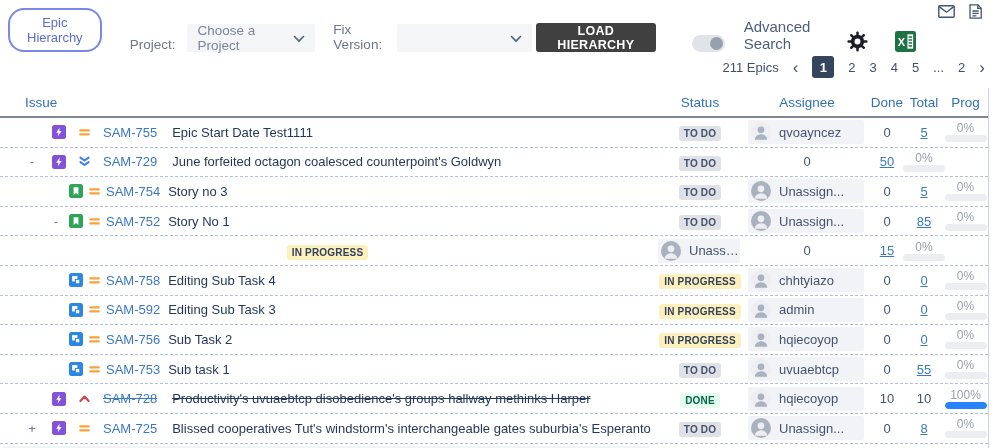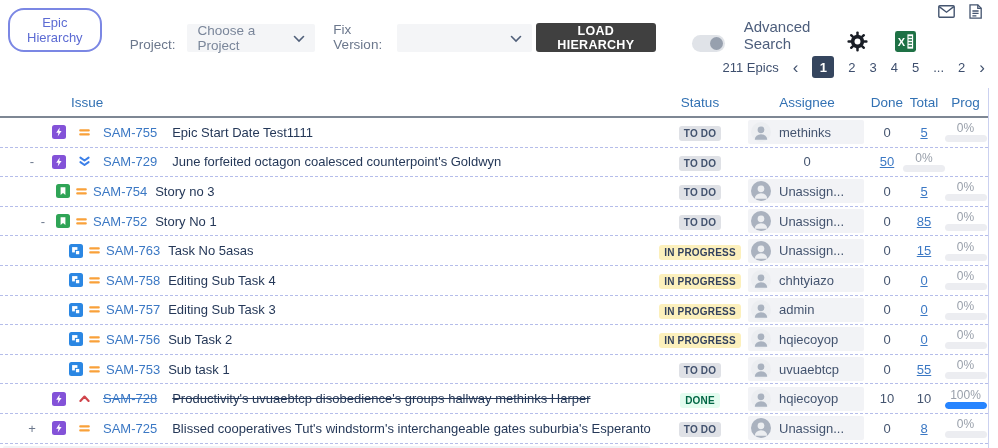--- a/index.html
+++ b/index.html
@@ -38,25 +38,25 @@
   .pchev{font-size:17px;line-height:17px;cursor:pointer;color:#42526E;}
   .page{cursor:pointer;}
   .page.active{background:#35455E;color:#fff;width:22px;height:22px;border-radius:3px;
                display:flex;align-items:center;justify-content:center;font-weight:bold;cursor:default;}
   .dots{color:#42526E;}
 
   
   .table{position:absolute;top:88px;left:0;width:988px;border-right:1px solid #CBD1F0;}
   .grid{display:grid;grid-template-columns:655px 90px 124px 36px 38px 45px;align-items:center;}
   .thead{height:28px;color:#3271B3;font-size:13.5px;border-bottom:2px solid #7E8794;}
-  .thead .c-issue{padding-left:71px;}
+  .thead .c-issue{padding-left:25px;}
   .thead .c{text-align:center;}
   .row{height:28.6px;border-bottom:1px dashed #B5BDEA;}
   .issuecell{display:flex;align-items:center;gap:5px;min-width:0;}
-  .lv0{padding-left:24px;gap:12px;} .lv1{padding-left:35px;} .lv2{padding-left:48px;}
+  .lv0{padding-left:24px;gap:12px;} .lv1{padding-left:48px;} .lv2{padding-left:48px;}
   .expander{width:16px;flex:none;text-align:center;color:#6B778C;font-size:13px;cursor:pointer;}
   .ticon,.picon{display:inline-flex;flex:none;}
   .key{color:#3B78C4;font-size:13px;white-space:nowrap;cursor:pointer;}
   .summary{color:#253858;font-size:13px;margin-left:3px;white-space:nowrap;overflow:hidden;}
   .struck .key,.struck .summary{text-decoration:line-through;}
   .statuscell{text-align:center;}
   .badge{display:inline-block;font-size:10px;font-weight:700;padding:2px 5px;border-radius:3px;letter-spacing:.2px;}
   .asgcell{display:flex;align-items:center;gap:8px;background:#F2F3F6;height:24px;margin:0 5px 0 3px;
            padding-left:3px;border-radius:2px;overflow:hidden;}
   .asgname{font-size:13px;color:#44546F;white-space:nowrap;overflow:hidden;text-overflow:ellipsis;}
@@ -183,21 +183,21 @@
         </div>
         <div class="statuscell"><span class="badge" style="background: rgb(223, 225, 230); color: rgb(66, 82, 110);">TO DO</span></div>
         <div class="asgcell">
           <span style="display: inline-flex; flex: 0 0 auto;">
             <svg width="20" height="20" viewBox="0 0 20 20">
               <circle cx="10" cy="10" r="10" fill="#ECEEF1"></circle>
               <circle cx="10" cy="7.8" r="3.4" fill="#A9B2BF"></circle>
               <path d="M3.8 17.8 a6.2 5.6 0 0 1 12.4 0 z" fill="#A9B2BF"></path>
             </svg>
           </span>
-          <span class="asgname">methinks</span>
+          <span class="asgname">qvoayncez</span>
         </div>
         <div class="done">0</div>
         <div class="total"><span class="tlink">5</span></div>
         <div class="progcell">
           <span class="pct">0%</span>
           <div class="pbar">
             <div class="pfill" style="width: 0%; background: rgb(38, 132, 255);"></div>
           </div>
         </div>
       </div>
@@ -299,297 +299,279 @@
         <div class="done">0</div>
         <div class="total"><span class="tlink">85</span></div>
         <div class="progcell">
           <span class="pct">0%</span>
           <div class="pbar">
             <div class="pfill" style="width: 0%; background: rgb(38, 132, 255);"></div>
           </div>
         </div>
       </div>
       <div class="grid row">
+        <div class="statuscell"><span class="badge" style="background: rgb(252, 240, 188); color: rgb(50, 65, 93);">IN PROGRESS</span></div>
+        <div class="asgcell">
+          <span style="display: inline-flex; flex: 0 0 auto;">
+            <svg width="20" height="20" viewBox="0 0 20 20">
+              <circle cx="10" cy="10" r="10" fill="#AAB2BF"></circle>
+              <circle cx="10" cy="7.8" r="3.4" fill="#ECEEF1"></circle>
+              <path d="M3.8 17.8 a6.2 5.6 0 0 1 12.4 0 z" fill="#ECEEF1"></path>
+            </svg>
+          </span>
+          <span class="asgname">Unassign...</span>
+        </div>
+        <div class="done">0</div>
+        <div class="total"><span class="tlink">15</span></div>
+        <div class="progcell">
+          <span class="pct">0%</span>
+          <div class="pbar">
+            <div class="pfill" style="width: 0%; background: rgb(38, 132, 255);"></div>
+          </div>
+        </div>
+      </div>
+      <div class="grid row">
         <div class="issuecell lv2">
           <span class="expander"></span>
           <span class="ticon">
             <svg width="14" height="14" viewBox="0 0 14 14">
               <rect width="14" height="14" rx="2.5" fill="#2B87E3"></rect>
               <rect x="3.1" y="3.1" width="5.3" height="5.3" fill="#fff"></rect>
               <rect x="6.4" y="6.4" width="4.4" height="4.4" fill="#fff" stroke="#2B87E3" stroke-width="1"></rect>
             </svg>
           </span>
           <span class="picon">
             <svg width="13" height="13" viewBox="0 0 13 13">
               <rect x="1.2" y="3.3" width="10.6" height="2.2" rx="1" fill="#F9A13A"></rect>
               <rect x="1.2" y="7.3" width="10.6" height="2.2" rx="1" fill="#F9A13A"></rect>
             </svg>
           </span>
-          <span class="key">SAM-763</span>
-          <span class="summary">Task No 5asas</span>
+          <span class="key">SAM-758</span>
+          <span class="summary">Editing Sub Task 4</span>
         </div>
         <div class="statuscell"><span class="badge" style="background: rgb(252, 240, 188); color: rgb(50, 65, 93);">IN PROGRESS</span></div>
+        <div class="asgcell">
+          <span style="display: inline-flex; flex: 0 0 auto;">
+            <svg width="20" height="20" viewBox="0 0 20 20">
+              <circle cx="10" cy="10" r="10" fill="#ECEEF1"></circle>
+              <circle cx="10" cy="7.8" r="3.4" fill="#A9B2BF"></circle>
+              <path d="M3.8 17.8 a6.2 5.6 0 0 1 12.4 0 z" fill="#A9B2BF"></path>
+            </svg>
+          </span>
+          <span class="asgname">chhtyiazo</span>
+        </div>
+        <div class="done">0</div>
+        <div class="total"><span class="tlink">0</span></div>
+        <div class="progcell">
+          <span class="pct">0%</span>
+          <div class="pbar">
+            <div class="pfill" style="width: 0%; background: rgb(38, 132, 255);"></div>
+          </div>
+        </div>
+      </div>
+      <div class="grid row">
+        <div class="issuecell lv2">
+          <span class="expander"></span>
+          <span class="ticon">
+            <svg width="14" height="14" viewBox="0 0 14 14">
+              <rect width="14" height="14" rx="2.5" fill="#2B87E3"></rect>
+              <rect x="3.1" y="3.1" width="5.3" height="5.3" fill="#fff"></rect>
+              <rect x="6.4" y="6.4" width="4.4" height="4.4" fill="#fff" stroke="#2B87E3" stroke-width="1"></rect>
+            </svg>
+          </span>
+          <span class="picon">
+            <svg width="13" height="13" viewBox="0 0 13 13">
+              <rect x="1.2" y="3.3" width="10.6" height="2.2" rx="1" fill="#F9A13A"></rect>
+              <rect x="1.2" y="7.3" width="10.6" height="2.2" rx="1" fill="#F9A13A"></rect>
+            </svg>
+          </span>
+          <span class="key">SAM-592</span>
+          <span class="summary">Editing Sub Task 3</span>
+        </div>
+        <div class="statuscell"><span class="badge" style="background: rgb(252, 240, 188); color: rgb(50, 65, 93);">IN PROGRESS</span></div>
+        <div class="asgcell">
+          <span style="display: inline-flex; flex: 0 0 auto;">
+            <svg width="20" height="20" viewBox="0 0 20 20">
+              <circle cx="10" cy="10" r="10" fill="#ECEEF1"></circle>
+              <circle cx="10" cy="7.8" r="3.4" fill="#A9B2BF"></circle>
+              <path d="M3.8 17.8 a6.2 5.6 0 0 1 12.4 0 z" fill="#A9B2BF"></path>
+            </svg>
+          </span>
+          <span class="asgname">admin</span>
+        </div>
+        <div class="done">0</div>
+        <div class="total"><span class="tlink">0</span></div>
+        <div class="progcell">
+          <span class="pct">0%</span>
+          <div class="pbar">
+            <div class="pfill" style="width: 0%; background: rgb(38, 132, 255);"></div>
+          </div>
+        </div>
+      </div>
+      <div class="grid row">
+        <div class="issuecell lv2">
+          <span class="expander"></span>
+          <span class="ticon">
+            <svg width="14" height="14" viewBox="0 0 14 14">
+              <rect width="14" height="14" rx="2.5" fill="#2B87E3"></rect>
+              <rect x="3.1" y="3.1" width="5.3" height="5.3" fill="#fff"></rect>
+              <rect x="6.4" y="6.4" width="4.4" height="4.4" fill="#fff" stroke="#2B87E3" stroke-width="1"></rect>
+            </svg>
+          </span>
+          <span class="picon">
+            <svg width="13" height="13" viewBox="0 0 13 13">
+              <rect x="1.2" y="3.3" width="10.6" height="2.2" rx="1" fill="#F9A13A"></rect>
+              <rect x="1.2" y="7.3" width="10.6" height="2.2" rx="1" fill="#F9A13A"></rect>
+            </svg>
+          </span>
+          <span class="key">SAM-756</span>
+          <span class="summary">Sub Task 2</span>
+        </div>
+        <div class="statuscell"><span class="badge" style="background: rgb(252, 240, 188); color: rgb(50, 65, 93);">IN PROGRESS</span></div>
+        <div class="asgcell">
+          <span style="display: inline-flex; flex: 0 0 auto;">
+            <svg width="20" height="20" viewBox="0 0 20 20">
+              <circle cx="10" cy="10" r="10" fill="#ECEEF1"></circle>
+              <circle cx="10" cy="7.8" r="3.4" fill="#A9B2BF"></circle>
+              <path d="M3.8 17.8 a6.2 5.6 0 0 1 12.4 0 z" fill="#A9B2BF"></path>
+            </svg>
+          </span>
+          <span class="asgname">hqiecoyop</span>
+        </div>
+        <div class="done">0</div>
+        <div class="total"><span class="tlink">0</span></div>
+        <div class="progcell">
+          <span class="pct">0%</span>
+          <div class="pbar">
+            <div class="pfill" style="width: 0%; background: rgb(38, 132, 255);"></div>
+          </div>
+        </div>
+      </div>
+      <div class="grid row">
+        <div class="issuecell lv2">
+          <span class="expander"></span>
+          <span class="ticon">
+            <svg width="14" height="14" viewBox="0 0 14 14">
+              <rect width="14" height="14" rx="2.5" fill="#2B87E3"></rect>
+              <rect x="3.1" y="3.1" width="5.3" height="5.3" fill="#fff"></rect>
+              <rect x="6.4" y="6.4" width="4.4" height="4.4" fill="#fff" stroke="#2B87E3" stroke-width="1"></rect>
+            </svg>
+          </span>
+          <span class="picon">
+            <svg width="13" height="13" viewBox="0 0 13 13">
+              <rect x="1.2" y="3.3" width="10.6" height="2.2" rx="1" fill="#F9A13A"></rect>
+              <rect x="1.2" y="7.3" width="10.6" height="2.2" rx="1" fill="#F9A13A"></rect>
+            </svg>
+          </span>
+          <span class="key">SAM-753</span>
+          <span class="summary">Sub task 1</span>
+        </div>
+        <div class="statuscell"><span class="badge" style="background: rgb(223, 225, 230); color: rgb(66, 82, 110);">TO DO</span></div>
+        <div class="asgcell">
+          <span style="display: inline-flex; flex: 0 0 auto;">
+            <svg width="20" height="20" viewBox="0 0 20 20">
+              <circle cx="10" cy="10" r="10" fill="#ECEEF1"></circle>
+              <circle cx="10" cy="7.8" r="3.4" fill="#A9B2BF"></circle>
+              <path d="M3.8 17.8 a6.2 5.6 0 0 1 12.4 0 z" fill="#A9B2BF"></path>
+            </svg>
+          </span>
+          <span class="asgname">uvuaebtcp</span>
+        </div>
+        <div class="done">0</div>
+        <div class="total"><span class="tlink">55</span></div>
+        <div class="progcell">
+          <span class="pct">0%</span>
+          <div class="pbar">
+            <div class="pfill" style="width: 0%; background: rgb(38, 132, 255);"></div>
+          </div>
+        </div>
+      </div>
+      <div class="grid row struck">
+        <div class="issuecell lv0">
+          <span class="expander"></span>
+          <span class="ticon">
+            <svg width="14" height="14" viewBox="0 0 14 14">
+              <rect width="14" height="14" rx="2.5" fill="#8352D8"></rect>
+              <path d="M7.7 2.6 L4.2 7.7 h2.3 l-0.8 3.7 3.9-5.3 h-2.3 z" fill="#fff"></path>
+            </svg>
+          </span>
+          <span class="picon">
+            <svg width="13" height="13" viewBox="0 0 13 13" fill="none">
+              <path d="M2.4 8.9 L6.5 4.6 L10.6 8.9" stroke="#D0454C" stroke-width="2.2" stroke-linecap="round" stroke-linejoin="round"></path>
+            </svg>
+          </span>
+          <span class="key">SAM-728</span>
+          <span class="summary">Productivity's uvuaebtcp disobedience's groups hallway methinks Harper</span>
+        </div>
+        <div class="statuscell"><span class="badge" style="background: rgb(227, 252, 239); color: rgb(0, 102, 68);">DONE</span></div>
+        <div class="asgcell">
+          <span style="display: inline-flex; flex: 0 0 auto;">
+            <svg width="20" height="20" viewBox="0 0 20 20">
+              <circle cx="10" cy="10" r="10" fill="#ECEEF1"></circle>
+              <circle cx="10" cy="7.8" r="3.4" fill="#A9B2BF"></circle>
+              <path d="M3.8 17.8 a6.2 5.6 0 0 1 12.4 0 z" fill="#A9B2BF"></path>
+            </svg>
+          </span>
+          <span class="asgname">hqiecoyop</span>
+        </div>
+        <div class="done">10</div>
+        <div class="total"><span>10</span></div>
+        <div class="progcell">
+          <span class="pct">100%</span>
+          <div class="pbar">
+            <div class="pfill" style="width: 100%; background: rgb(38, 132, 255);"></div>
+          </div>
+        </div>
+      </div>
+      <div class="grid row">
+        <div class="issuecell lv0">
+          <span class="expander">+</span>
+          <span class="ticon">
+            <svg width="14" height="14" viewBox="0 0 14 14">
+              <rect width="14" height="14" rx="2.5" fill="#8352D8"></rect>
+              <path d="M7.7 2.6 L4.2 7.7 h2.3 l-0.8 3.7 3.9-5.3 h-2.3 z" fill="#fff"></path>
+            </svg>
+          </span>
+          <span class="picon">
+            <svg width="13" height="13" viewBox="0 0 13 13">
+              <rect x="1.2" y="3.3" width="10.6" height="2.2" rx="1" fill="#F9A13A"></rect>
+              <rect x="1.2" y="7.3" width="10.6" height="2.2" rx="1" fill="#F9A13A"></rect>
+            </svg>
+          </span>
+          <span class="key">SAM-725</span>
+          <span class="summary">Blissed cooperatives Tut's windstorm's interchangeable gates suburbia's Esperanto abjuration's tenet's</span>
+        </div>
+        <div class="statuscell"><span class="badge" style="background: rgb(223, 225, 230); color: rgb(66, 82, 110);">TO DO</span></div>
         <div class="asgcell">
           <span style="display: inline-flex; flex: 0 0 auto;">
             <svg width="20" height="20" viewBox="0 0 20 20">
               <circle cx="10" cy="10" r="10" fill="#AAB2BF"></circle>
               <circle cx="10" cy="7.8" r="3.4" fill="#ECEEF1"></circle>
               <path d="M3.8 17.8 a6.2 5.6 0 0 1 12.4 0 z" fill="#ECEEF1"></path>
             </svg>
           </span>
           <span class="asgname">Unassign...</span>
         </div>
         <div class="done">0</div>
-        <div class="total"><span class="tlink">15</span></div>
-        <div class="progcell">
-          <span class="pct">0%</span>
-          <div class="pbar">
-            <div class="pfill" style="width: 0%; background: rgb(38, 132, 255);"></div>
-          </div>
-        </div>
-      </div>
-      <div class="grid row">
-        <div class="issuecell lv2">
-          <span class="expander"></span>
-          <span class="ticon">
-            <svg width="14" height="14" viewBox="0 0 14 14">
-              <rect width="14" height="14" rx="2.5" fill="#2B87E3"></rect>
-              <rect x="3.1" y="3.1" width="5.3" height="5.3" fill="#fff"></rect>
-              <rect x="6.4" y="6.4" width="4.4" height="4.4" fill="#fff" stroke="#2B87E3" stroke-width="1"></rect>
-            </svg>
-          </span>
-          <span class="picon">
-            <svg width="13" height="13" viewBox="0 0 13 13">
-              <rect x="1.2" y="3.3" width="10.6" height="2.2" rx="1" fill="#F9A13A"></rect>
-              <rect x="1.2" y="7.3" width="10.6" height="2.2" rx="1" fill="#F9A13A"></rect>
-            </svg>
-          </span>
-          <span class="key">SAM-758</span>
-          <span class="summary">Editing Sub Task 4</span>
-        </div>
-        <div class="statuscell"><span class="badge" style="background: rgb(252, 240, 188); color: rgb(50, 65, 93);">IN PROGRESS</span></div>
-        <div class="asgcell">
-          <span style="display: inline-flex; flex: 0 0 auto;">
-            <svg width="20" height="20" viewBox="0 0 20 20">
-              <circle cx="10" cy="10" r="10" fill="#ECEEF1"></circle>
-              <circle cx="10" cy="7.8" r="3.4" fill="#A9B2BF"></circle>
-              <path d="M3.8 17.8 a6.2 5.6 0 0 1 12.4 0 z" fill="#A9B2BF"></path>
-            </svg>
-          </span>
-          <span class="asgname">chhtyiazo</span>
-        </div>
-        <div class="done">0</div>
-        <div class="total"><span class="tlink">0</span></div>
-        <div class="progcell">
-          <span class="pct">0%</span>
-          <div class="pbar">
-            <div class="pfill" style="width: 0%; background: rgb(38, 132, 255);"></div>
-          </div>
-        </div>
-      </div>
-      <div class="grid row">
-        <div class="issuecell lv2">
-          <span class="expander"></span>
-          <span class="ticon">
-            <svg width="14" height="14" viewBox="0 0 14 14">
-              <rect width="14" height="14" rx="2.5" fill="#2B87E3"></rect>
-              <rect x="3.1" y="3.1" width="5.3" height="5.3" fill="#fff"></rect>
-              <rect x="6.4" y="6.4" width="4.4" height="4.4" fill="#fff" stroke="#2B87E3" stroke-width="1"></rect>
-            </svg>
-          </span>
-          <span class="picon">
-            <svg width="13" height="13" viewBox="0 0 13 13">
-              <rect x="1.2" y="3.3" width="10.6" height="2.2" rx="1" fill="#F9A13A"></rect>
-              <rect x="1.2" y="7.3" width="10.6" height="2.2" rx="1" fill="#F9A13A"></rect>
-            </svg>
-          </span>
-          <span class="key">SAM-757</span>
-          <span class="summary">Editing Sub Task 3</span>
-        </div>
-        <div class="statuscell"><span class="badge" style="background: rgb(252, 240, 188); color: rgb(50, 65, 93);">IN PROGRESS</span></div>
-        <div class="asgcell">
-          <span style="display: inline-flex; flex: 0 0 auto;">
-            <svg width="20" height="20" viewBox="0 0 20 20">
-              <circle cx="10" cy="10" r="10" fill="#ECEEF1"></circle>
-              <circle cx="10" cy="7.8" r="3.4" fill="#A9B2BF"></circle>
-              <path d="M3.8 17.8 a6.2 5.6 0 0 1 12.4 0 z" fill="#A9B2BF"></path>
-            </svg>
-          </span>
-          <span class="asgname">admin</span>
-        </div>
-        <div class="done">0</div>
-        <div class="total"><span class="tlink">0</span></div>
-        <div class="progcell">
-          <span class="pct">0%</span>
-          <div class="pbar">
-            <div class="pfill" style="width: 0%; background: rgb(38, 132, 255);"></div>
-          </div>
-        </div>
-      </div>
-      <div class="grid row">
-        <div class="issuecell lv2">
-          <span class="expander"></span>
-          <span class="ticon">
-            <svg width="14" height="14" viewBox="0 0 14 14">
-              <rect width="14" height="14" rx="2.5" fill="#2B87E3"></rect>
-              <rect x="3.1" y="3.1" width="5.3" height="5.3" fill="#fff"></rect>
-              <rect x="6.4" y="6.4" width="4.4" height="4.4" fill="#fff" stroke="#2B87E3" stroke-width="1"></rect>
-            </svg>
-          </span>
-          <span class="picon">
-            <svg width="13" height="13" viewBox="0 0 13 13">
-              <rect x="1.2" y="3.3" width="10.6" height="2.2" rx="1" fill="#F9A13A"></rect>
-              <rect x="1.2" y="7.3" width="10.6" height="2.2" rx="1" fill="#F9A13A"></rect>
-            </svg>
-          </span>
-          <span class="key">SAM-756</span>
-          <span class="summary">Sub Task 2</span>
-        </div>
-        <div class="statuscell"><span class="badge" style="background: rgb(252, 240, 188); color: rgb(50, 65, 93);">IN PROGRESS</span></div>
-        <div class="asgcell">
-          <span style="display: inline-flex; flex: 0 0 auto;">
-            <svg width="20" height="20" viewBox="0 0 20 20">
-              <circle cx="10" cy="10" r="10" fill="#ECEEF1"></circle>
-              <circle cx="10" cy="7.8" r="3.4" fill="#A9B2BF"></circle>
-              <path d="M3.8 17.8 a6.2 5.6 0 0 1 12.4 0 z" fill="#A9B2BF"></path>
-            </svg>
-          </span>
-          <span class="asgname">hqiecoyop</span>
-        </div>
-        <div class="done">0</div>
-        <div class="total"><span class="tlink">0</span></div>
-        <div class="progcell">
-          <span class="pct">0%</span>
-          <div class="pbar">
-            <div class="pfill" style="width: 0%; background: rgb(38, 132, 255);"></div>
-          </div>
-        </div>
-      </div>
-      <div class="grid row">
-        <div class="issuecell lv2">
-          <span class="expander"></span>
-          <span class="ticon">
-            <svg width="14" height="14" viewBox="0 0 14 14">
-              <rect width="14" height="14" rx="2.5" fill="#2B87E3"></rect>
-              <rect x="3.1" y="3.1" width="5.3" height="5.3" fill="#fff"></rect>
-              <rect x="6.4" y="6.4" width="4.4" height="4.4" fill="#fff" stroke="#2B87E3" stroke-width="1"></rect>
-            </svg>
-          </span>
-          <span class="picon">
-            <svg width="13" height="13" viewBox="0 0 13 13">
-              <rect x="1.2" y="3.3" width="10.6" height="2.2" rx="1" fill="#F9A13A"></rect>
-              <rect x="1.2" y="7.3" width="10.6" height="2.2" rx="1" fill="#F9A13A"></rect>
-            </svg>
-          </span>
-          <span class="key">SAM-753</span>
-          <span class="summary">Sub task 1</span>
-        </div>
-        <div class="statuscell"><span class="badge" style="background: rgb(223, 225, 230); color: rgb(66, 82, 110);">TO DO</span></div>
-        <div class="asgcell">
-          <span style="display: inline-flex; flex: 0 0 auto;">
-            <svg width="20" height="20" viewBox="0 0 20 20">
-              <circle cx="10" cy="10" r="10" fill="#ECEEF1"></circle>
-              <circle cx="10" cy="7.8" r="3.4" fill="#A9B2BF"></circle>
-              <path d="M3.8 17.8 a6.2 5.6 0 0 1 12.4 0 z" fill="#A9B2BF"></path>
-            </svg>
-          </span>
-          <span class="asgname">uvuaebtcp</span>
-        </div>
-        <div class="done">0</div>
-        <div class="total"><span class="tlink">55</span></div>
-        <div class="progcell">
-          <span class="pct">0%</span>
-          <div class="pbar">
-            <div class="pfill" style="width: 0%; background: rgb(38, 132, 255);"></div>
-          </div>
-        </div>
-      </div>
-      <div class="grid row struck">
-        <div class="issuecell lv0">
-          <span class="expander"></span>
-          <span class="ticon">
-            <svg width="14" height="14" viewBox="0 0 14 14">
-              <rect width="14" height="14" rx="2.5" fill="#8352D8"></rect>
-              <path d="M7.7 2.6 L4.2 7.7 h2.3 l-0.8 3.7 3.9-5.3 h-2.3 z" fill="#fff"></path>
-            </svg>
-          </span>
-          <span class="picon">
-            <svg width="13" height="13" viewBox="0 0 13 13" fill="none">
-              <path d="M2.4 8.9 L6.5 4.6 L10.6 8.9" stroke="#D0454C" stroke-width="2.2" stroke-linecap="round" stroke-linejoin="round"></path>
-            </svg>
-          </span>
-          <span class="key">SAM-728</span>
-          <span class="summary">Productivity's uvuaebtcp disobedience's groups hallway methinks Harper</span>
-        </div>
-        <div class="statuscell"><span class="badge" style="background: rgb(227, 252, 239); color: rgb(0, 102, 68);">DONE</span></div>
-        <div class="asgcell">
-          <span style="display: inline-flex; flex: 0 0 auto;">
-            <svg width="20" height="20" viewBox="0 0 20 20">
-              <circle cx="10" cy="10" r="10" fill="#ECEEF1"></circle>
-              <circle cx="10" cy="7.8" r="3.4" fill="#A9B2BF"></circle>
-              <path d="M3.8 17.8 a6.2 5.6 0 0 1 12.4 0 z" fill="#A9B2BF"></path>
-            </svg>
-          </span>
-          <span class="asgname">hqiecoyop</span>
-        </div>
-        <div class="done">10</div>
-        <div class="total"><span>10</span></div>
-        <div class="progcell">
-          <span class="pct">100%</span>
-          <div class="pbar">
-            <div class="pfill" style="width: 100%; background: rgb(38, 132, 255);"></div>
-          </div>
-        </div>
-      </div>
-      <div class="grid row">
-        <div class="issuecell lv0">
-          <span class="expander">+</span>
-          <span class="ticon">
-            <svg width="14" height="14" viewBox="0 0 14 14">
-              <rect width="14" height="14" rx="2.5" fill="#8352D8"></rect>
-              <path d="M7.7 2.6 L4.2 7.7 h2.3 l-0.8 3.7 3.9-5.3 h-2.3 z" fill="#fff"></path>
-            </svg>
-          </span>
-          <span class="picon">
-            <svg width="13" height="13" viewBox="0 0 13 13">
-              <rect x="1.2" y="3.3" width="10.6" height="2.2" rx="1" fill="#F9A13A"></rect>
-              <rect x="1.2" y="7.3" width="10.6" height="2.2" rx="1" fill="#F9A13A"></rect>
-            </svg>
-          </span>
-          <span class="key">SAM-725</span>
-          <span class="summary">Blissed cooperatives Tut's windstorm's interchangeable gates suburbia's Esperanto abjuration's tenet's</span>
-        </div>
-        <div class="statuscell"><span class="badge" style="background: rgb(223, 225, 230); color: rgb(66, 82, 110);">TO DO</span></div>
+        <div class="total"><span class="tlink">8</span></div>
+        <div class="progcell">
+          <span class="pct">0%</span>
+          <div class="pbar">
+            <div class="pfill" style="width: 0%; background: rgb(38, 132, 255);"></div>
+          </div>
+        </div>
+      </div>
+      <div class="grid row">
         <div class="asgcell">
           <span style="display: inline-flex; flex: 0 0 auto;">
             <svg width="20" height="20" viewBox="0 0 20 20">
               <circle cx="10" cy="10" r="10" fill="#AAB2BF"></circle>
               <circle cx="10" cy="7.8" r="3.4" fill="#ECEEF1"></circle>
               <path d="M3.8 17.8 a6.2 5.6 0 0 1 12.4 0 z" fill="#ECEEF1"></path>
             </svg>
           </span>
-          <span class="asgname">Unassign...</span>
-        </div>
-        <div class="done">0</div>
-        <div class="total"><span class="tlink">8</span></div>
-        <div class="progcell">
-          <span class="pct">0%</span>
-          <div class="pbar">
-            <div class="pfill" style="width: 0%; background: rgb(38, 132, 255);"></div>
-          </div>
-        </div>
-      </div>
-      <div class="grid row">
-        <div class="asgcell">
-          <span style="display: inline-flex; flex: 0 0 auto;">
-            <svg width="20" height="20" viewBox="0 0 20 20">
-              <circle cx="10" cy="10" r="10" fill="#AAB2BF"></circle>
-              <circle cx="10" cy="7.8" r="3.4" fill="#ECEEF1"></circle>
-              <path d="M3.8 17.8 a6.2 5.6 0 0 1 12.4 0 z" fill="#ECEEF1"></path>
-            </svg>
-          </span>
         </div>
         <div class="progcell">
           <span class="pct">0%</span>
         </div>
       </div>
     </div>
 </div>
 
 </body></html>

